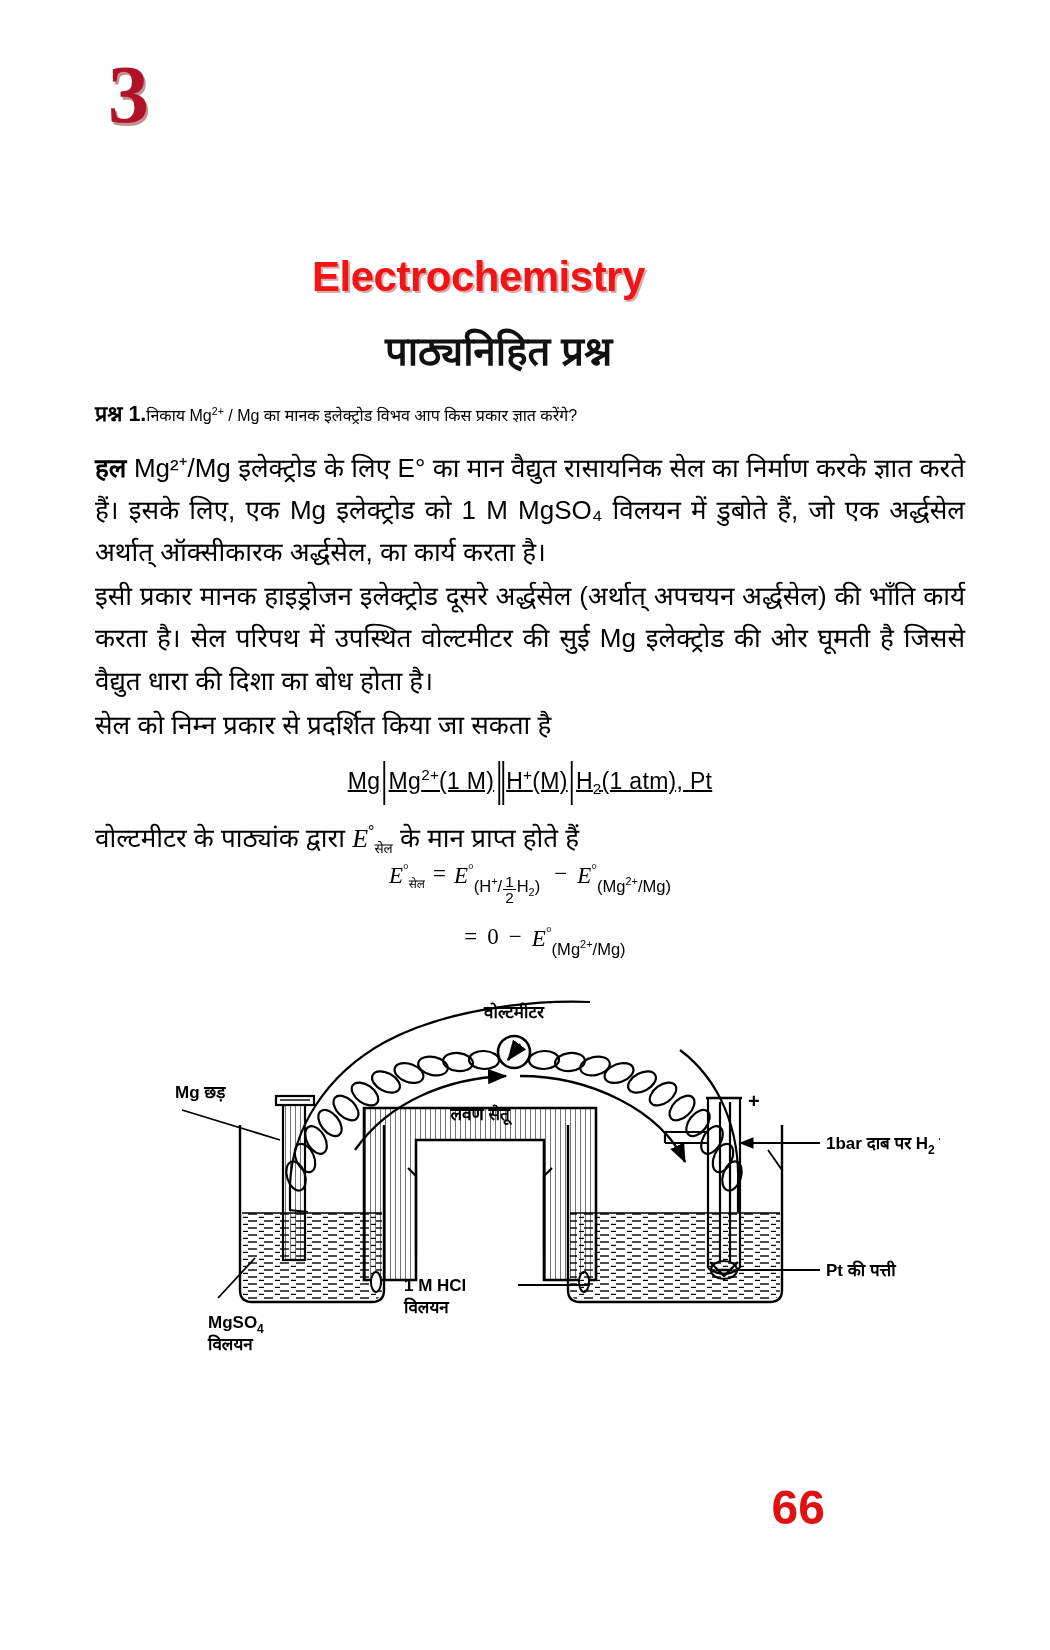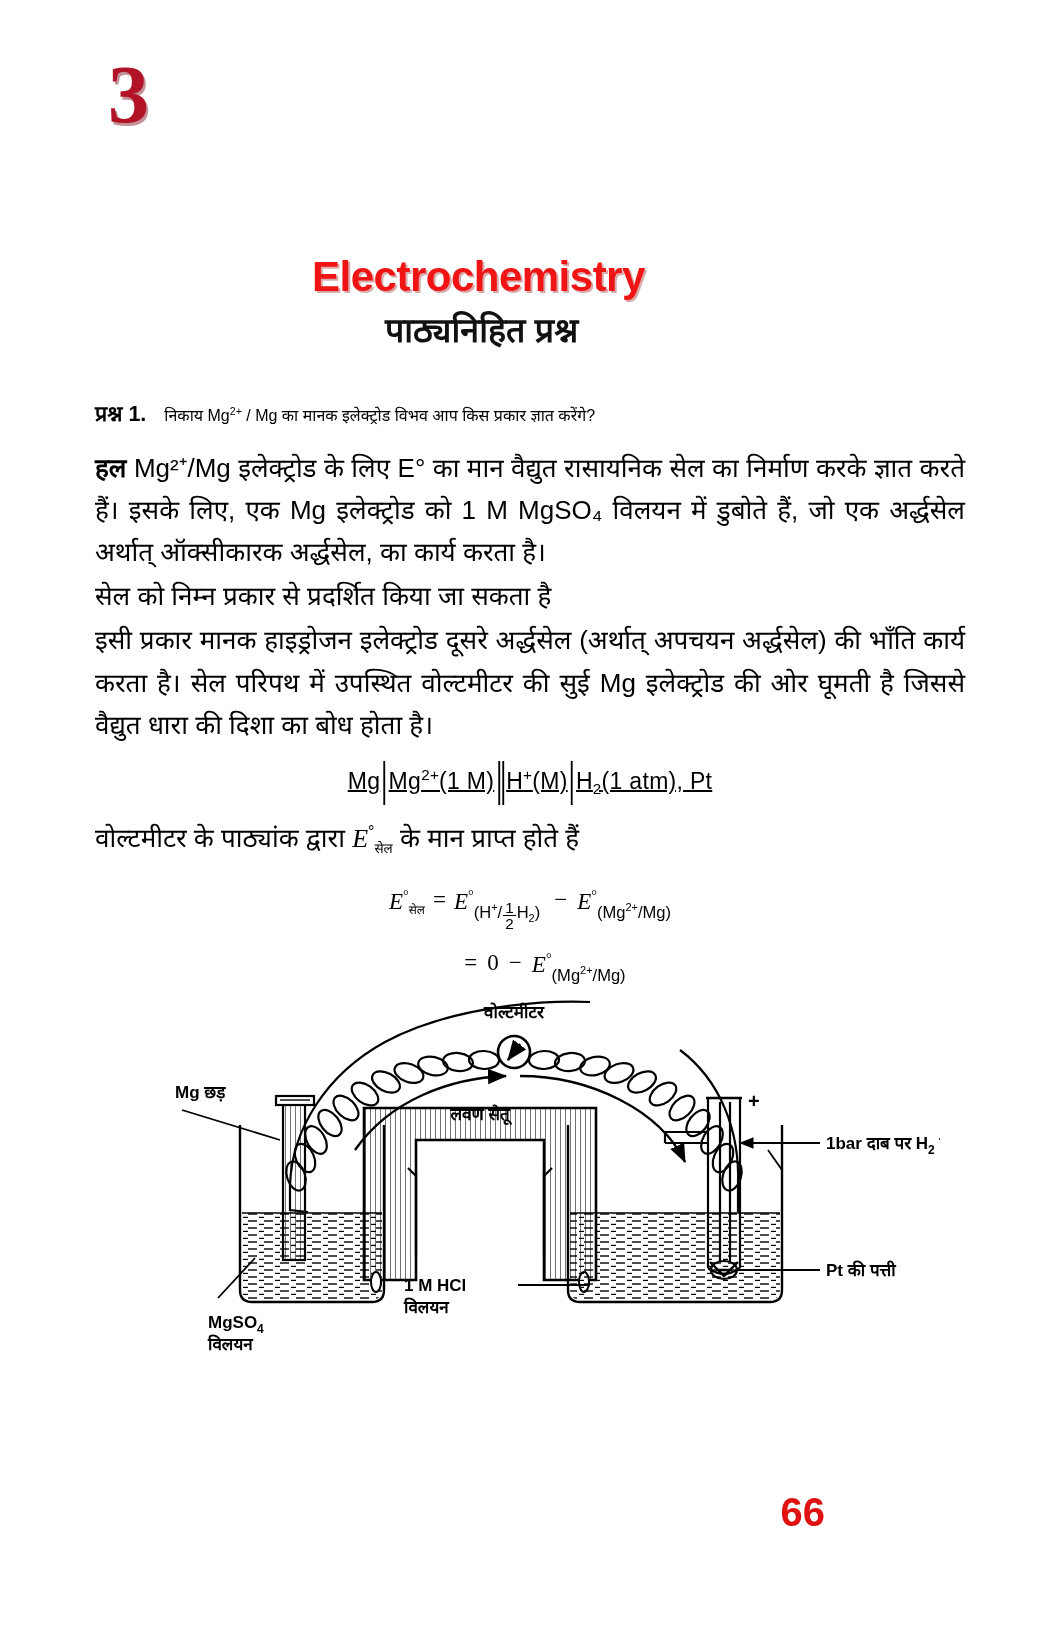--- a/index.html
+++ b/index.html
@@ -60,43 +60,42 @@
     top: 253px;
     font-size: 42px;
     font-weight: bold;
     color: #f01414;
     text-shadow: 2px 2px 0 rgba(150,10,10,0.35);
     letter-spacing: -0.5px;
   }
   .section-heading {
     position: absolute;
     left: 385px;
-    top: 306px;
-    font-size: 34px;
+    top: 322px;
+    font-size: 40px;
     font-weight: bold;
     color: #111;
   }
 
   
   .content {
     position: absolute;
     left: 95px;
     top: 398px;
     width: 870px;
   }
   .q-line {
     display: flex;
     align-items: baseline;
     font-size: 21px;
     margin-bottom: 6px;
   }
   .q-label {
     font-weight: bold;
     white-space: nowrap;
-    margin-right: 18px;
     font-size: 21.5px;
   }
   .q-text {
     font-size: 16px;
   }
   .para {
     font-size: 26px;
     line-height: 1.62;
     text-align: justify;
     margin-top: 20px;
@@ -127,21 +126,21 @@
   }
   .dvbar {
     display: inline-block;
     transform: scaleY(2.0);
     margin: 0 2px;
     letter-spacing: -2px;
     position: relative;
     top: -1px;
   }
 
-  .eq-block { margin-top: 26px; }
+  .eq-block { }
   .eq-row {
     display: flex;
     justify-content: center;
     align-items: flex-start;
     font-size: 23px;
     font-family: "Liberation Serif", serif;
   }
   .eq-row.second { margin-top: 30px; padding-left: 30px; }
   .E { font-style: italic; font-family: "Liberation Serif", serif; }
   .deg { font-size: 0.62em; vertical-align: super; }
@@ -180,21 +179,21 @@
     width: 820px;
     height: 400px;
   }
   .diagram svg { display: block; }
 
   
   .page-num {
     position: absolute;
     right: 225px;
     bottom: 115px;
-    font-size: 40px;
+    font-size: 48px;
     font-weight: bold;
     color: #e01111;
     font-family: "Liberation Sans", sans-serif;
   }
 </style>
 </head>
 <body>
 
 <div class="header">
   <div class="chapter-num">3</div>
@@ -204,23 +203,23 @@
 
 <div class="content">
 
   <div class="q-line">
     <span class="q-label">प्रश्न 1.</span>
     <span class="q-text"><span>निकाय </span><span>Mg</span><sup>2+</sup><span> / Mg </span><span>का मानक इलेक्ट्रोड विभव आप किस प्रकार ज्ञात करेंगे?</span></span>
   </div>
 
   <div class="para j"><span class="sol-label">हल</span> <span>Mg²⁺/Mg इलेक्ट्रोड के लिए E° का मान वैद्युत रासायनिक सेल का निर्माण करके ज्ञात करते हैं। इसके लिए, एक Mg इलेक्ट्रोड को 1 M MgSO₄ विलयन में डुबोते हैं, जो एक अर्द्धसेल अर्थात् ऑक्सीकारक अर्द्धसेल, का कार्य करता है।</span></div>
 
+  <div class="para j tight">इसी प्रकार मानक हाइड्रोजन इलेक्ट्रोड दूसरे अर्द्धसेल (अर्थात् अपचयन अर्द्धसेल) की भाँति कार्य करता है। सेल परिपथ में उपस्थित वोल्टमीटर की सुई Mg इलेक्ट्रोड की ओर घूमती है जिससे वैद्युत धारा की दिशा का बोध होता है।</div>
+
   <div class="para tight">सेल को निम्न प्रकार से प्रदर्शित किया जा सकता है</div>
-
-  <div class="para j tight">इसी प्रकार मानक हाइड्रोजन इलेक्ट्रोड दूसरे अर्द्धसेल (अर्थात् अपचयन अर्द्धसेल) की भाँति कार्य करता है। सेल परिपथ में उपस्थित वोल्टमीटर की सुई Mg इलेक्ट्रोड की ओर घूमती है जिससे वैद्युत धारा की दिशा का बोध होता है।</div>
 
   <div class="formula-center"><span>Mg</span><span class="vbar">|</span><span>Mg</span><sup>2+</sup><span>(1 M)</span><span class="dvbar">||</span><span>H</span><sup>+</sup><span>(M)</span><span class="vbar">|</span><span>H</span><sub>2</sub><span>(1 atm), Pt</span></div>
 
   <div class="para"><span>वोल्टमीटर के पाठ्यांक द्वारा </span><span class="E">E</span><span class="deg">°</span><span class="cellsub">सेल</span><span> के मान प्राप्त होते हैं</span></div>
 
   <div class="eq-block">
     <div class="eq-row">
       <span><span class="E">E</span><span class="deg">°</span><span class="cellsub">सेल</span></span>
       <span style="margin:0 8px;">=</span>
       <span><span class="E">E</span><span class="deg">°</span><span class="sub-par"><span>(H</span><sup>+</sup><span>/</span><span class="frac">

